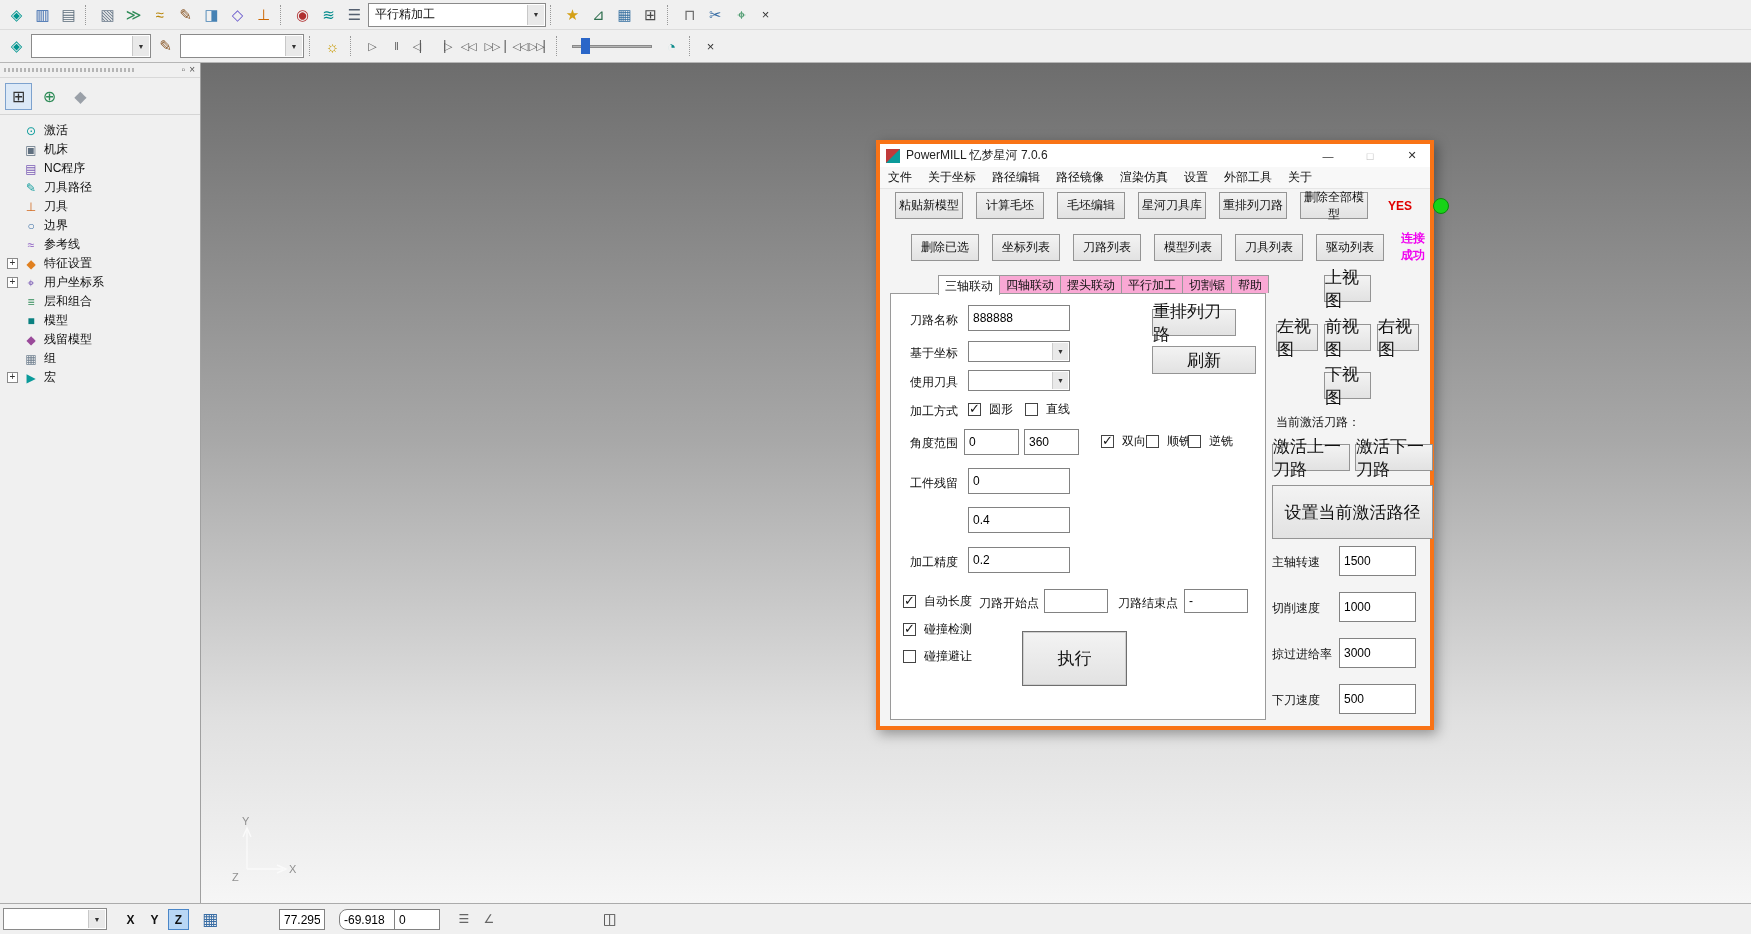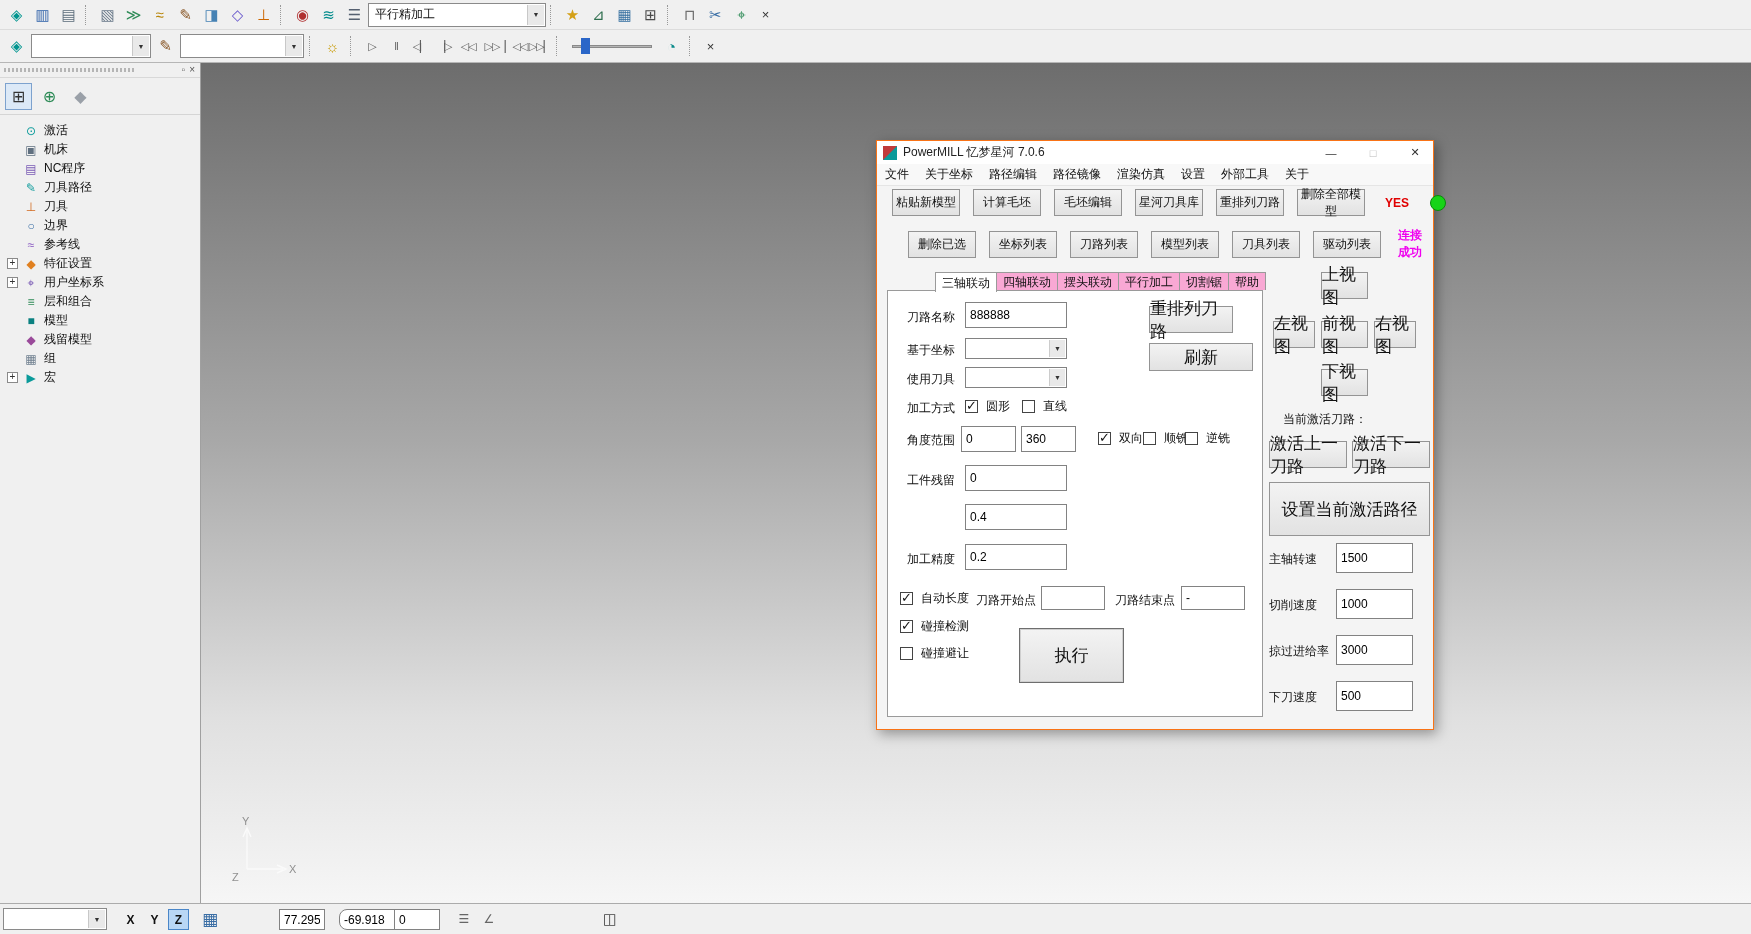--- a/index.html
+++ b/index.html
@@ -33,21 +33,21 @@
   .expb{width:11px;height:11px;flex:none;position:relative;}
   .expb.has{border:1px solid #8a8a8a;background:#fff;}
   .expb.has::before{content:"+";position:absolute;left:1.5px;top:-2.5px;font-size:10px;color:#333;}
   .tic{width:16px;text-align:center;font-size:12px;flex:none;}
 
   
   .canvas{position:absolute;left:201px;top:63px;width:1550px;height:840px;background:linear-gradient(180deg,#6d6d6d,#a8a8a8 45%,#e0e0e0 78%,#f6f6f6);}
   .axis{position:absolute;left:26px;top:752px;}
 
   
-  .dialog{position:absolute;left:876px;top:140px;width:558px;height:590px;background:#f4f4f4;border:1px solid #f97316;box-shadow:3px 4px 12px rgba(0,0,0,.35);}
+  .dialog{position:absolute;left:876px;top:140px;width:558px;height:590px;background:#f4f4f4;border:4px solid #f97316;box-shadow:3px 4px 12px rgba(0,0,0,.35);}
   .dlg-title{position:absolute;left:0;top:0;right:0;height:23px;background:#fff;display:flex;align-items:center;padding-left:6px;gap:6px;}
   .dlg-appicon{width:14px;height:14px;background:linear-gradient(135deg,#c03a3a 0 48%,#0a9a9a 52% 100%);flex:none;}
   .dlg-title .t{flex:1;font-size:12px;color:#222;}
   .winbtn{width:36px;height:23px;display:flex;align-items:center;justify-content:center;font-size:11px;color:#333;flex:none;}
   .winbtn.max{color:#b9b9b9;}
   .dlg-menu{position:absolute;left:0;top:23px;right:0;height:22px;background:#f8f8f8;display:flex;align-items:center;border-bottom:1px solid #e5e5e5;}
   .dlg-menu span{padding:0 8px;}
   .btnrow{position:absolute;display:flex;gap:13px;align-items:center;}
   .btn{background:linear-gradient(#f3f3f3,#e2e2e2);border:1px solid #949494;display:flex;align-items:center;justify-content:center;text-align:center;font-size:12px;}
   .btnrow .btn{width:68px;height:27px;flex:none;}
@@ -362,21 +362,21 @@
 
       <div class="dbtn exec" style="left:131px;top:337px;width:105px;height:55px">执行</div>
     </div>
 
     <div class="dbtn" style="left:444px;top:131px;width:47px;height:27px">上视图</div>
     <div class="dbtn" style="left:396px;top:180px;width:42px;height:27px">左视图</div>
     <div class="dbtn" style="left:444px;top:180px;width:47px;height:27px">前视图</div>
     <div class="dbtn" style="left:497px;top:180px;width:42px;height:27px">右视图</div>
     <div class="dbtn" style="left:444px;top:228px;width:47px;height:27px">下视图</div>
 
-    <span class="lbl" style="left:406px;top:270px">当前激活刀路：</span>
+    <span class="lbl" style="left:396px;top:270px">当前激活刀路：</span>
     <div class="dbtn" style="left:392px;top:300px;width:78px;height:27px">激活上一刀路</div>
     <div class="dbtn" style="left:475px;top:300px;width:78px;height:27px">激活下一刀路</div>
     <div class="dbtn" style="left:392px;top:341px;width:161px;height:54px">设置当前激活路径</div>
 
     <span class="lbl" style="left:392px;top:410px">主轴转速</span>
     <input class="inp" style="left: 459px; top: 402px; width: 77px; height: 30px;" value="1500">
     <span class="lbl" style="left:392px;top:456px">切削速度</span>
     <input class="inp" style="left: 459px; top: 448px; width: 77px; height: 30px;" value="1000">
     <span class="lbl" style="left:392px;top:502px">掠过进给率</span>
     <input class="inp" style="left: 459px; top: 494px; width: 77px; height: 30px;" value="3000">

